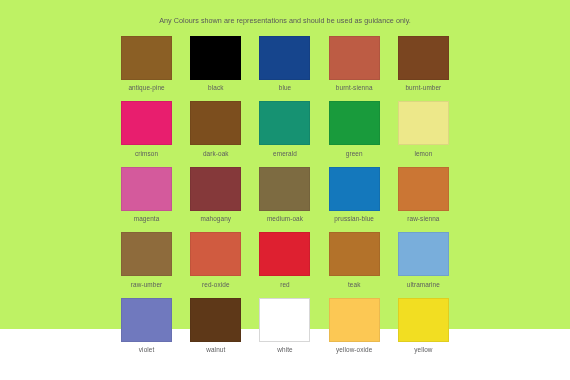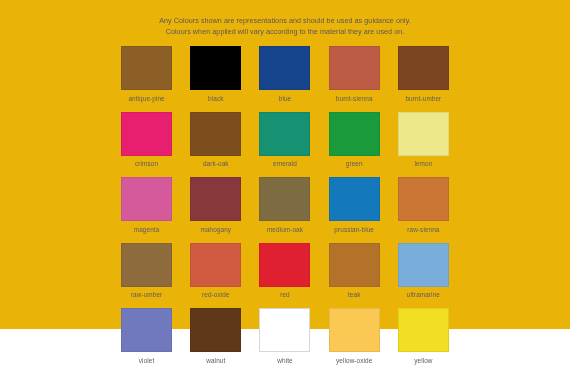--- a/index.html
+++ b/index.html
@@ -10,21 +10,21 @@
     width: 570px;
     height: 380px;
     background: #ffffff;
     font-family: "Liberation Sans", sans-serif;
     overflow: hidden;
   }
   .page {
     width: 570px;
     height: 329px;
     position: relative;
-    background: #eab308;
+    background: #bef264;
     box-sizing: border-box;
   }
   .disclaimer {
     width: 100%;
     text-align: center;
     padding-top: 16px;
     color: #58585a;
     font-size: 7.2px;
     line-height: 10.5px;
     letter-spacing: 0.05px;
@@ -64,21 +64,20 @@
     white-space: nowrap;
   }
 </style>
 </head>
 <body>
 
 <div class="page">
 
   <div class="disclaimer">
     <span class="line">Any Colours shown are representations and should be used as guidance only.</span>
-    <span class="line">Colours when applied will vary according to the material they are used on.</span>
   </div>
 
   <div class="grid">
       <div class="cell">
         <div class="swatch" style="background: rgb(139, 95, 37);"></div>
         <div class="swatch-label">antique-pine</div>
       </div>
       <div class="cell">
         <div class="swatch" style="background: rgb(0, 0, 0);"></div>
         <div class="swatch-label">black</div>

